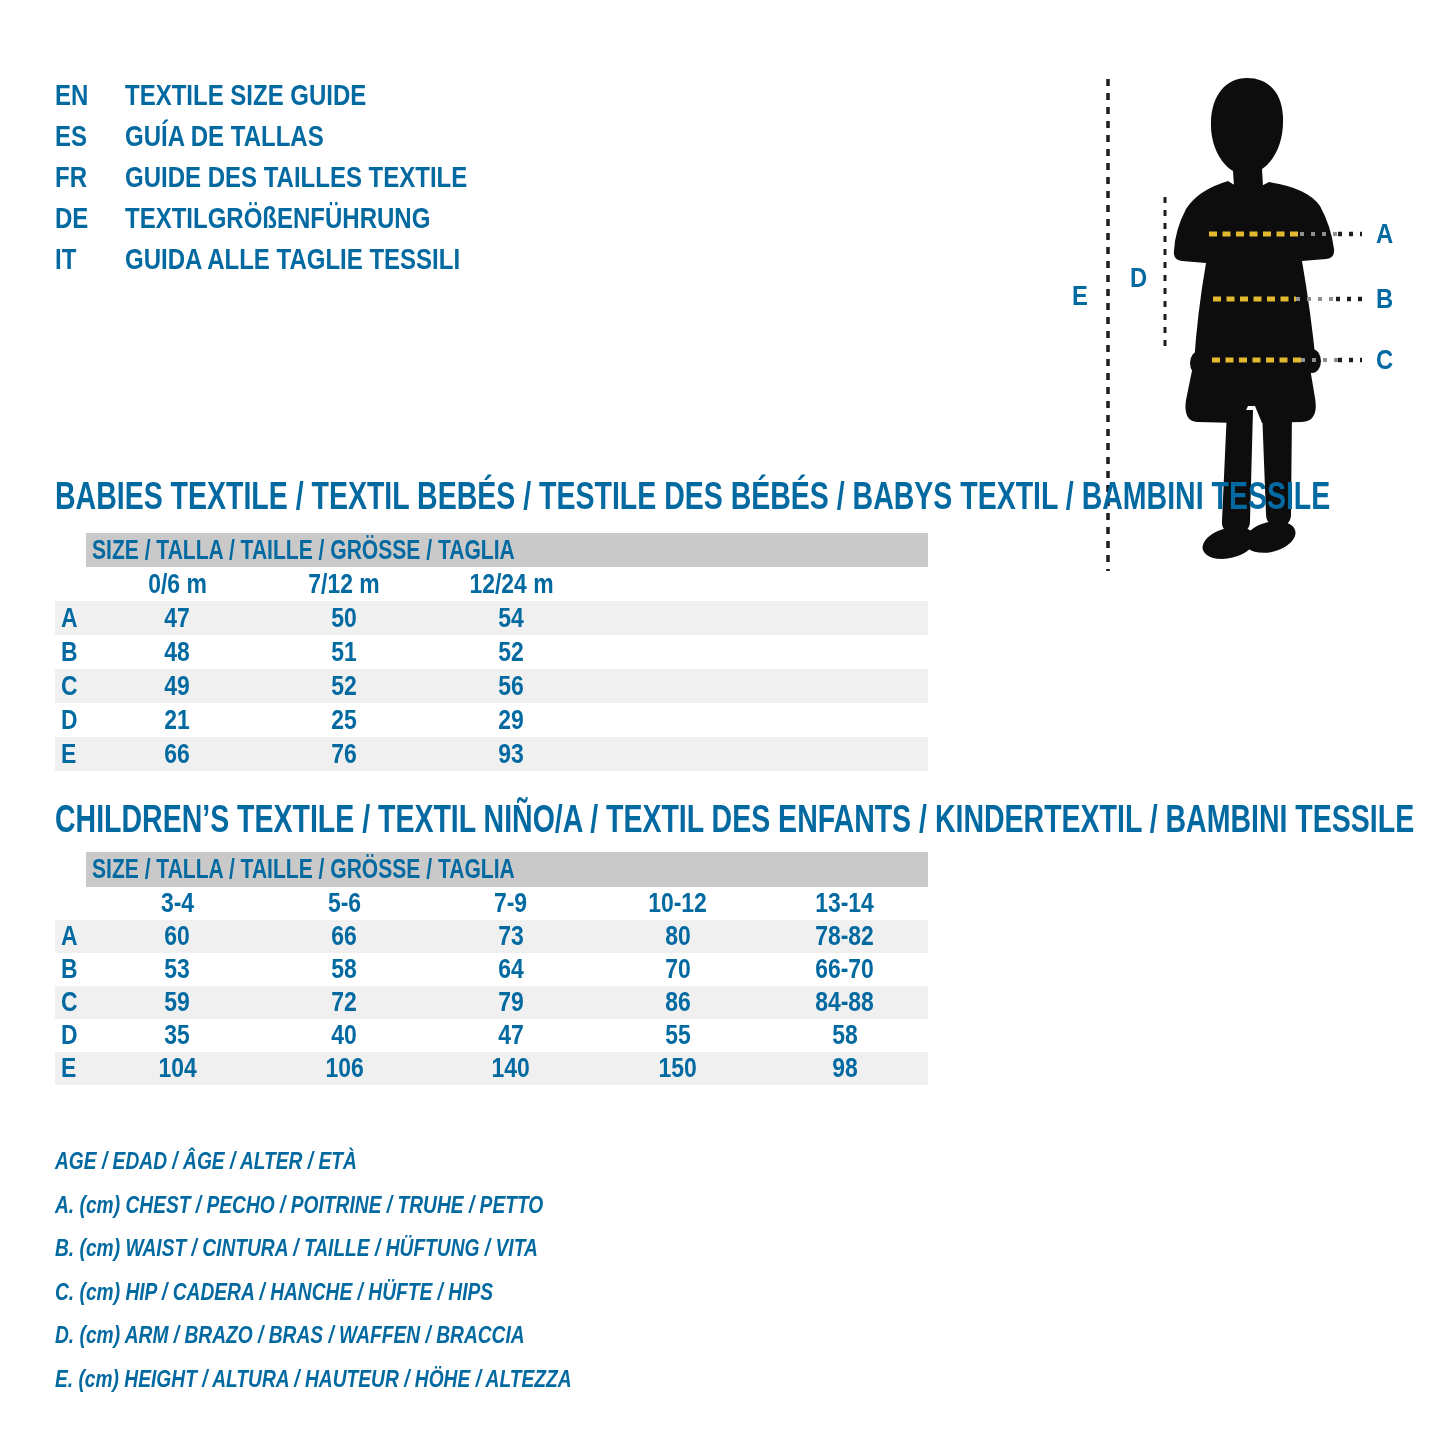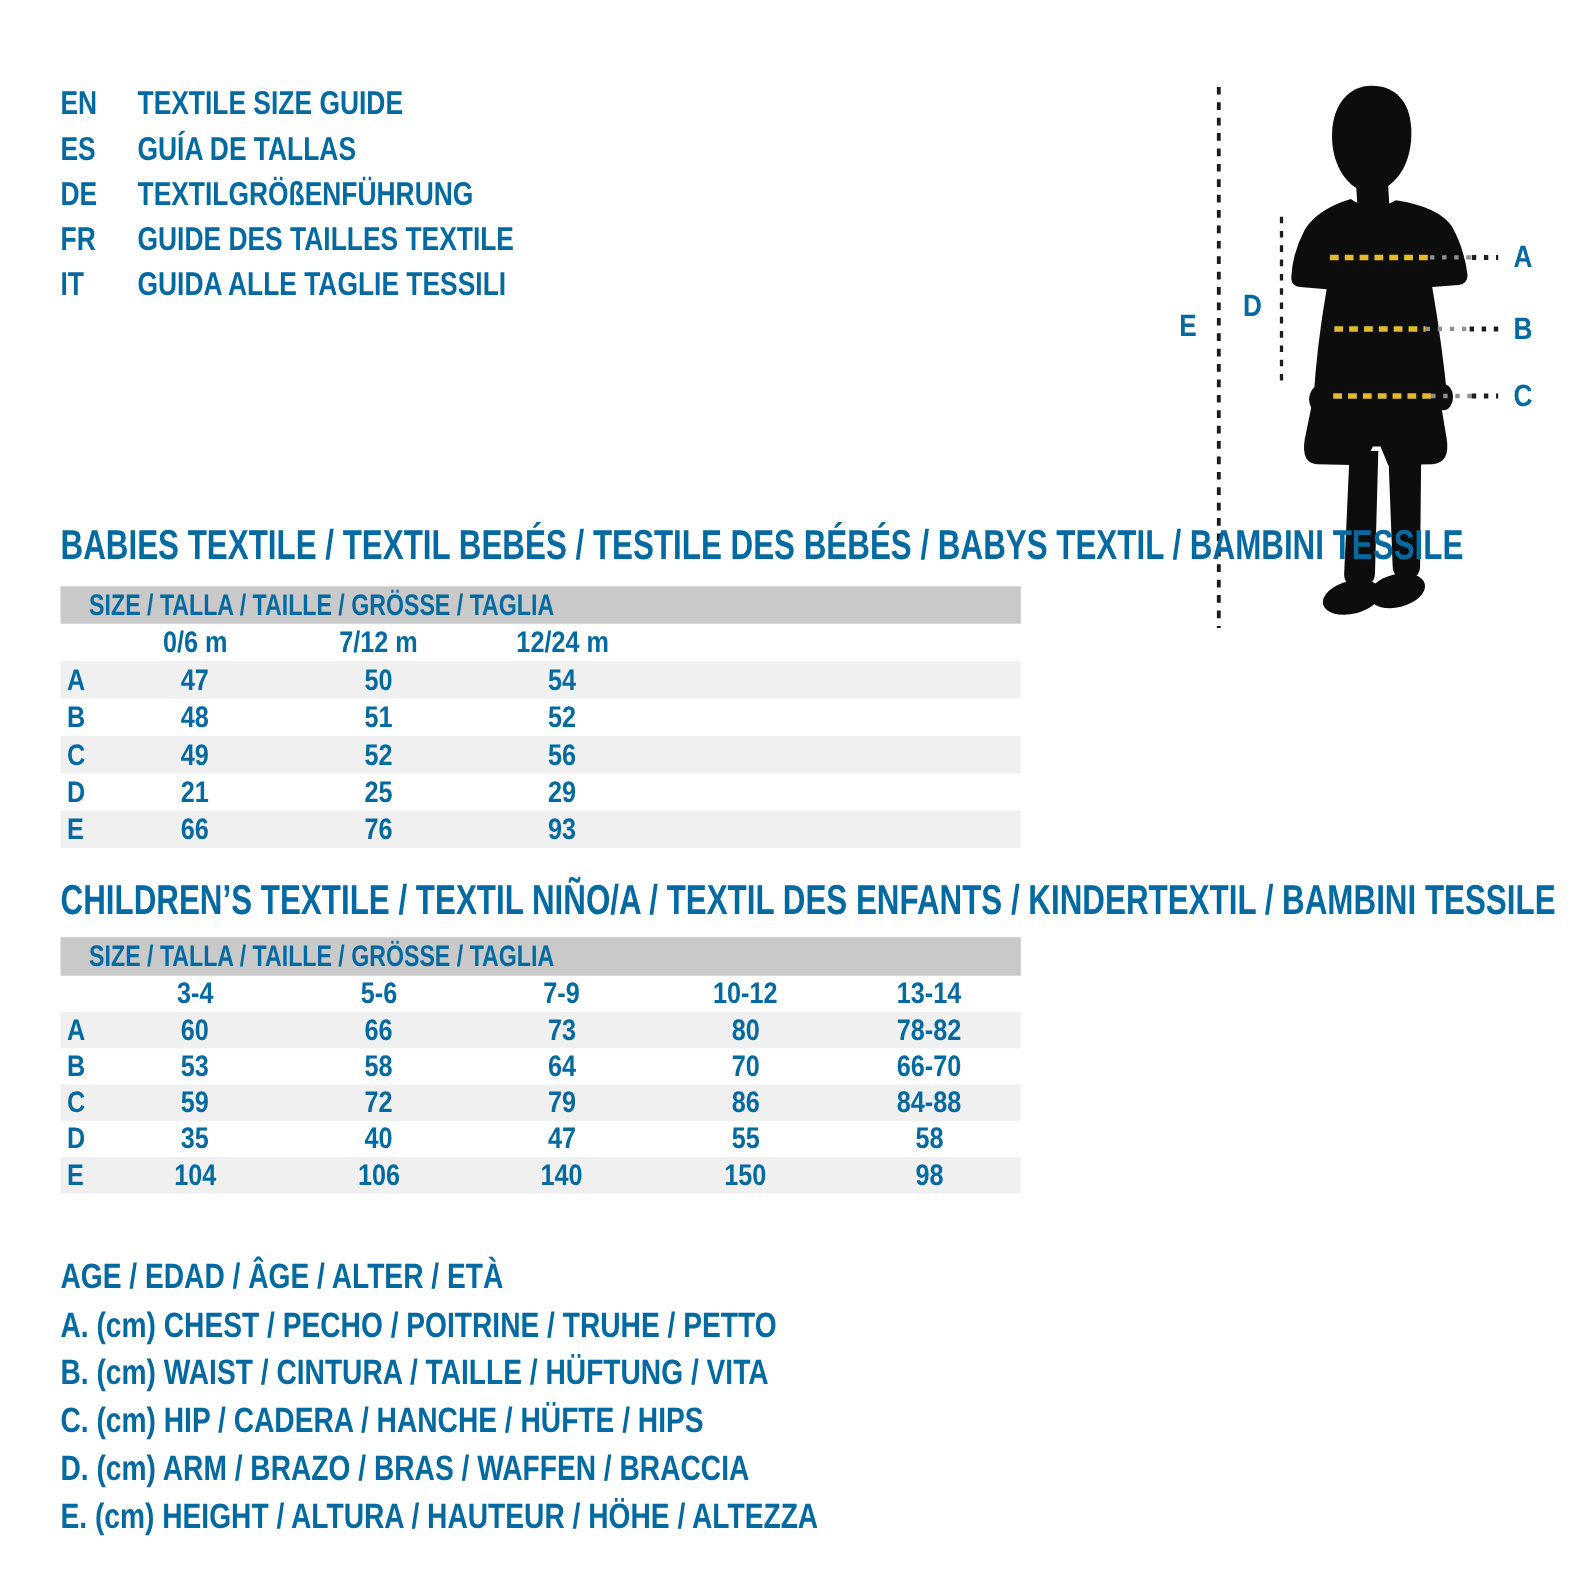--- a/index.html
+++ b/index.html
@@ -23,53 +23,53 @@
   #figure-svg { position:absolute; left:1050px; top:60px; width:395px; height:540px; }
   .fig-label { position:absolute; font-size:28px; line-height:32px; }
 
   
   .section-title { position:absolute; left:55px; font-size:38px; line-height:30px; }
 
   
   .size-table { position:absolute; left:55px; width:873px; }
   .table-bar {
     height:34px; background:#c9c9c9; display:flex; align-items:center;
-    padding-left:26px; box-sizing:border-box; font-size:27px;
+    padding-left:6px; box-sizing:border-box; font-size:27px;margin-left:31px;
   }
   .trow { display:grid; align-items:center; font-size:27px; }
   #babies-table .trow { grid-template-columns:39px 167px 167px 167px 1fr; height:34px; }
   #children-table .trow { grid-template-columns:39px repeat(5,166.8px); height:33px; }
   .trow.stripe { background:#f0f0f0; }
   .cell { display:flex; justify-content:center; align-items:center; }
   .row-label { display:flex; justify-content:flex-start; align-items:center; padding-left:6px; }
 
   
-  #legend { position:absolute; left:55px; top:1139px; font-size:32px; line-height:43.5px; }
+  #legend { position:absolute; left:55px; top:1139px; font-size:24px; line-height:43.5px;font-style:italic; }
 </style>
 </head>
 <body>
 
 <div id="page">
 
   <div id="lang-header">
     <div class="lang-row">
       <span><span class="cx s80">EN</span></span>
       <span><span class="cx s80">TEXTILE SIZE GUIDE</span></span>
     </div>
     <div class="lang-row">
       <span><span class="cx s80">ES</span></span>
       <span><span class="cx s80">GUÍA DE TALLAS</span></span>
     </div>
     <div class="lang-row">
+      <span><span class="cx s80">FR</span></span>
+      <span><span class="cx s80">GUIDE DES TAILLES TEXTILE</span></span>
+    </div>
+    <div class="lang-row">
       <span><span class="cx s80">DE</span></span>
       <span><span class="cx s80">TEXTILGRÖßENFÜHRUNG</span></span>
-    </div>
-    <div class="lang-row">
-      <span><span class="cx s80">FR</span></span>
-      <span><span class="cx s80">GUIDE DES TAILLES TEXTILE</span></span>
     </div>
     <div class="lang-row">
       <span><span class="cx s80">IT</span></span>
       <span><span class="cx s80">GUIDA ALLE TAGLIE TESSILI</span></span>
     </div>
   </div>
 
   <svg id="figure-svg" viewBox="1050 60 395 540">
 
     <line x1="1108" y1="79" x2="1108" y2="571" stroke="#1c1c1c" stroke-width="3.5" stroke-dasharray="7 7"></line>

